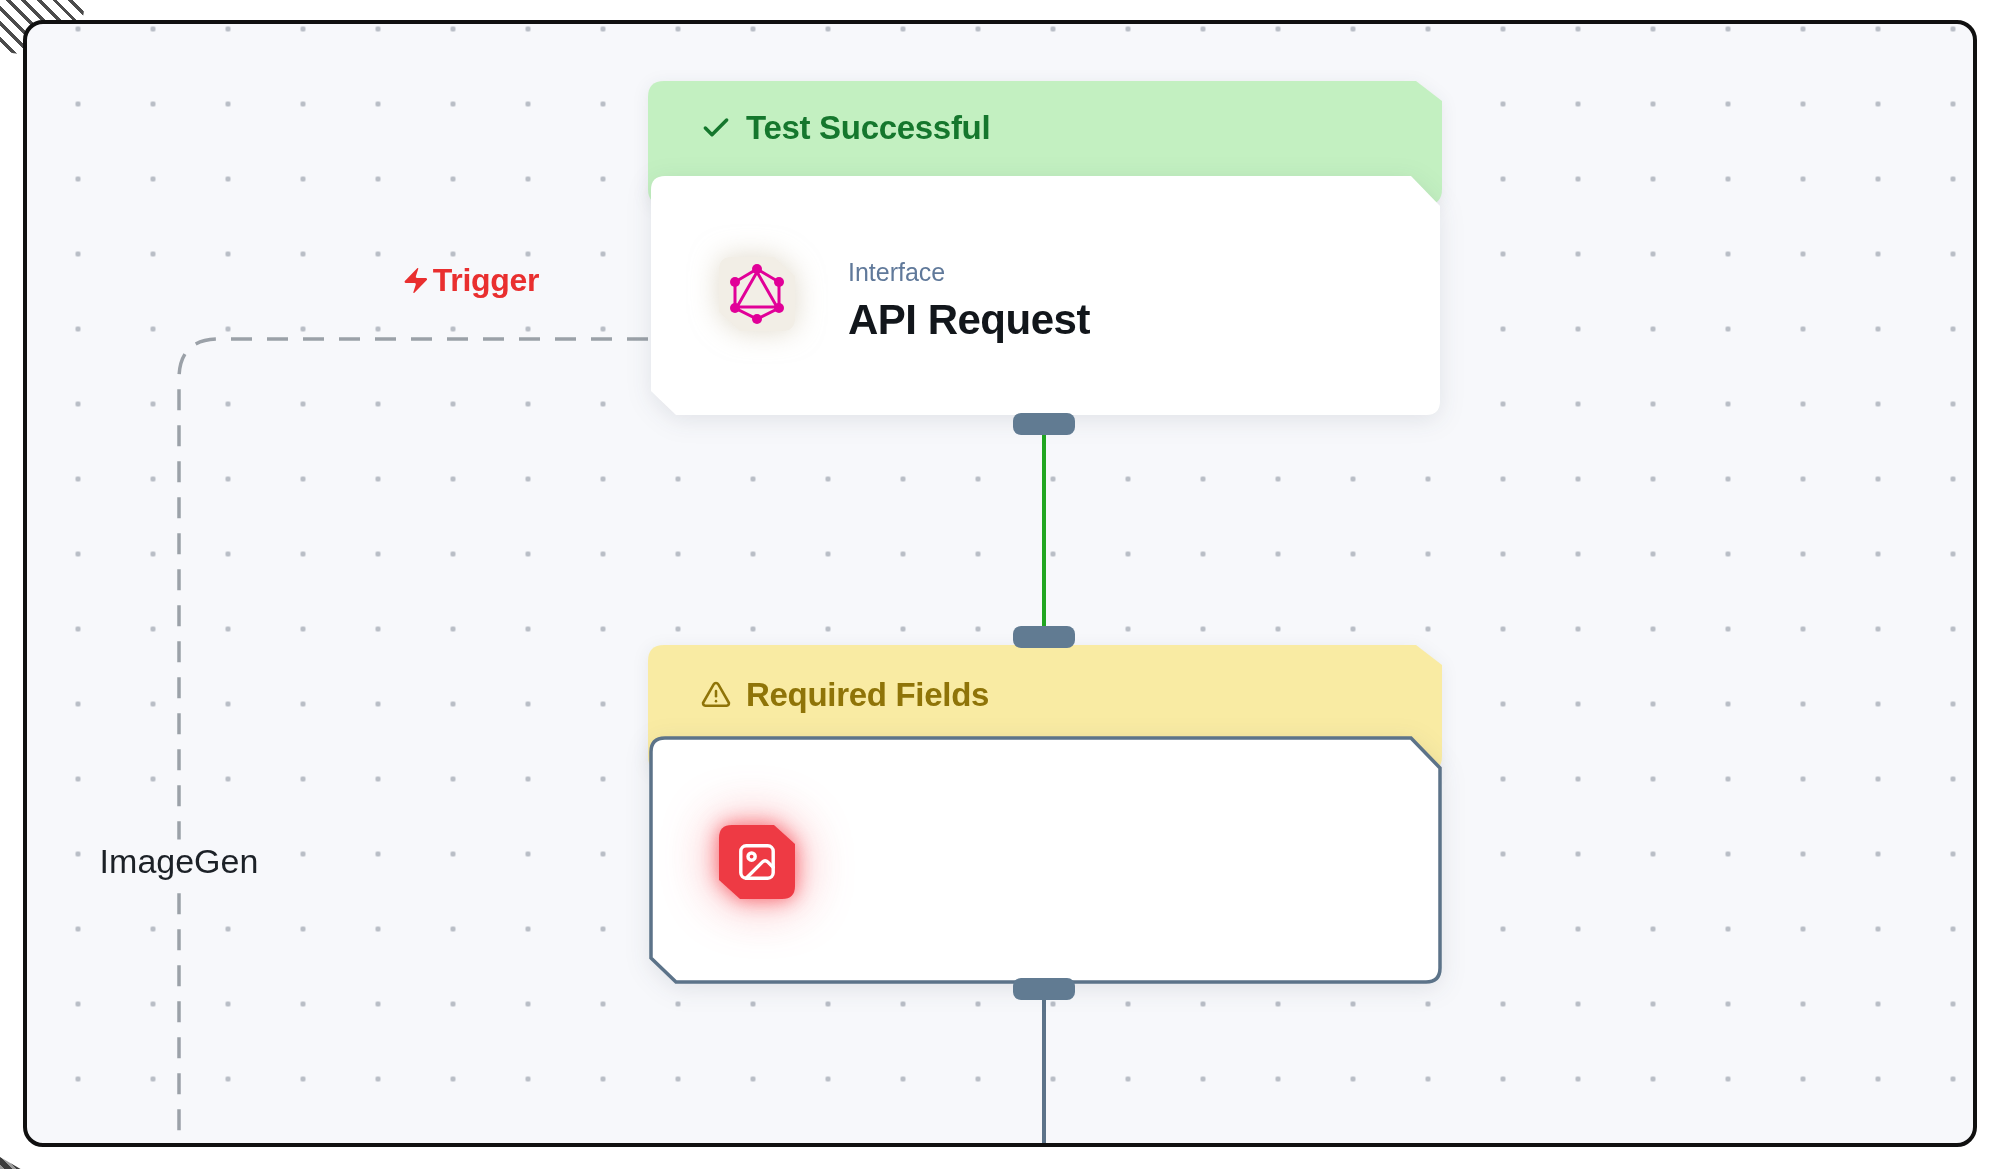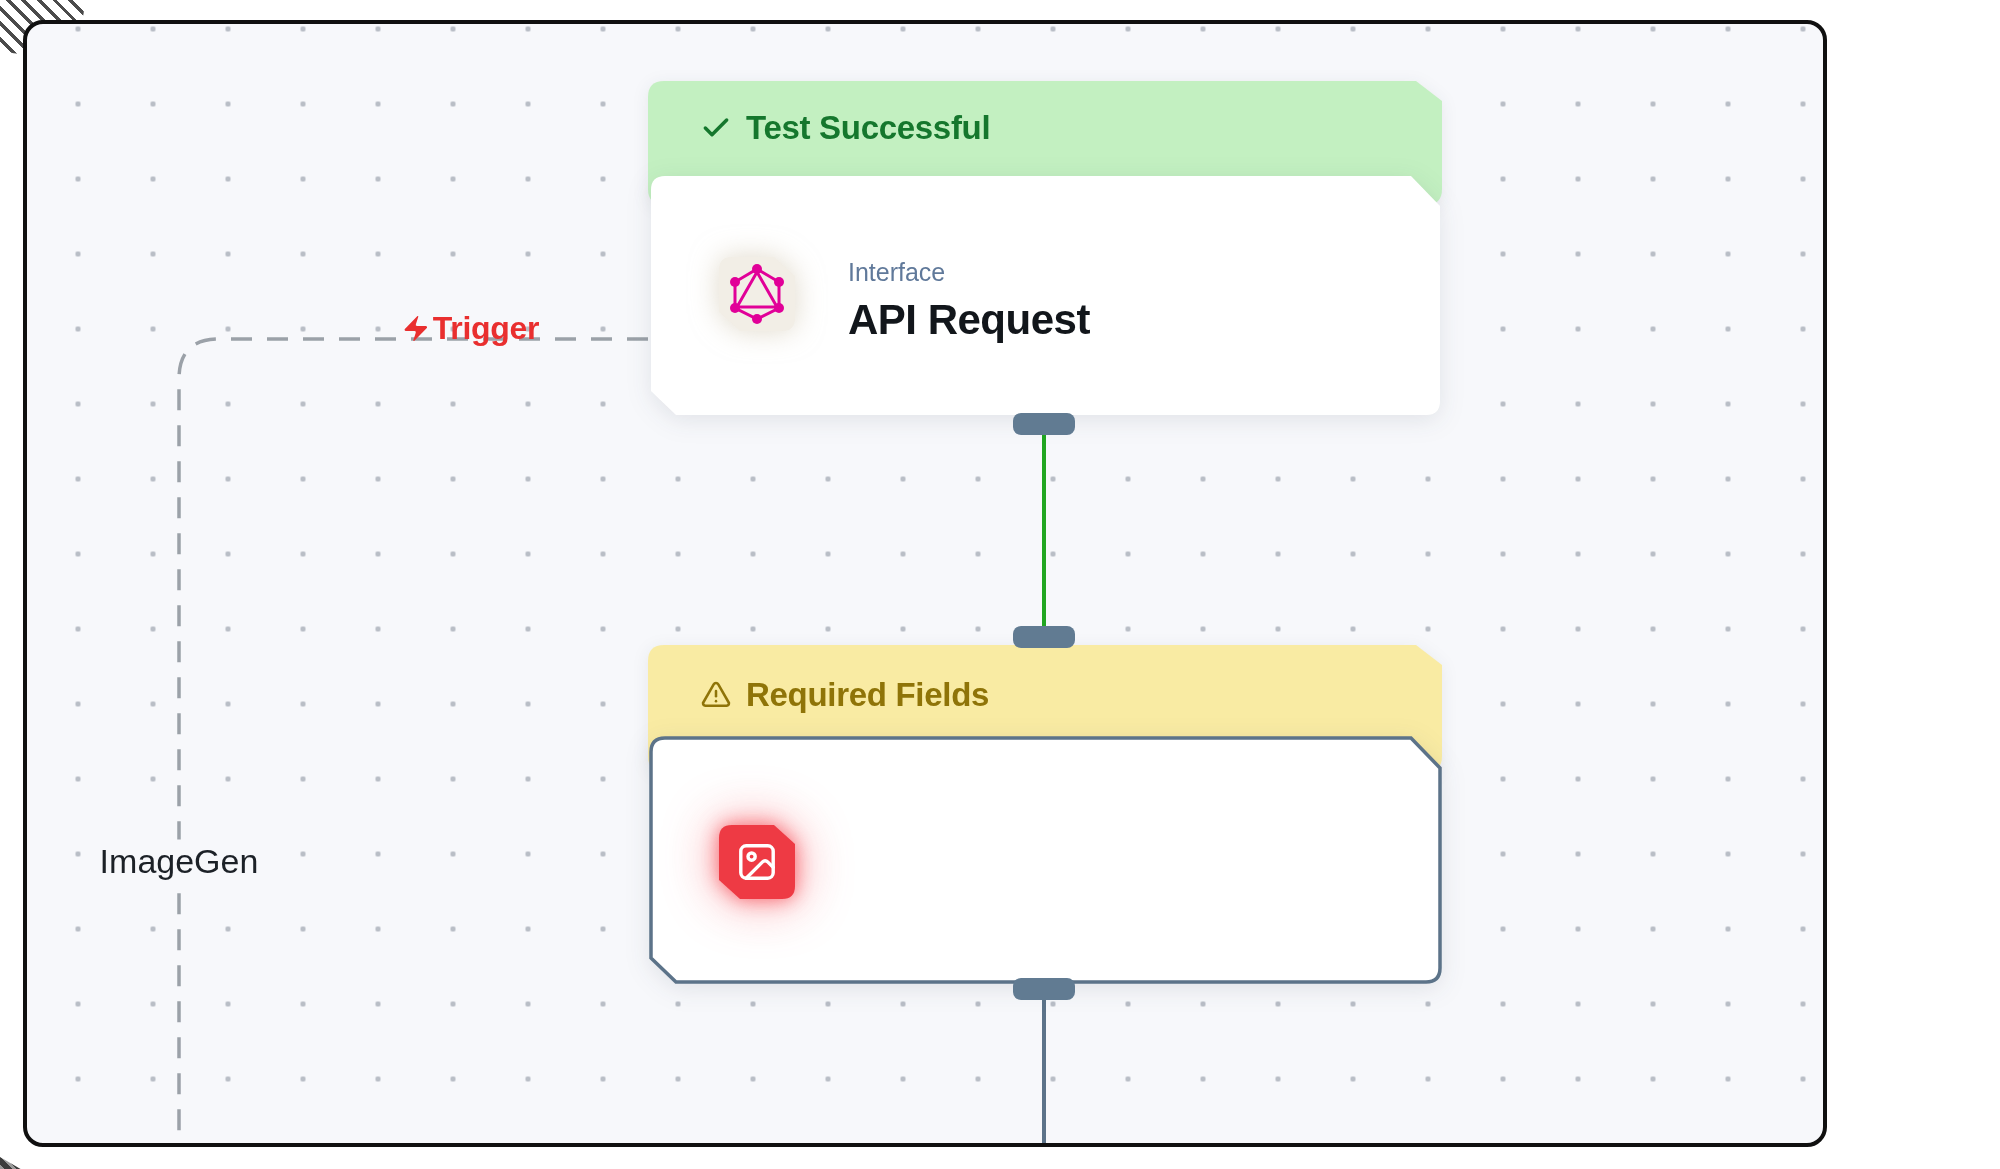--- a/index.html
+++ b/index.html
@@ -25,21 +25,21 @@
     background:repeating-linear-gradient(45deg,#4b4b4b 0 3.5px, rgba(255,255,255,0) 3.5px 11px);
     z-index:0;
   }
   .corner-arrow {
     position:absolute; left:-14px; top:1144px; width:52px; height:40px;
     background:repeating-linear-gradient(45deg,#3c3c3c 0 5px,#9a9a9a 5px 8px);
     clip-path:polygon(0 12%, 100% 88%, 4% 100%);
     z-index:0;
   }
   .frame {
-    position:absolute; left:23px; top:20px; width:1804px; height:1127px;
+    position:absolute; left:23px; top:20px; width:1954px; height:1127px;
     border:4px solid var(--frame_border); border-radius:20px;
     background-color:var(--canvas_bg);
     background-image:radial-gradient(circle, var(--dot) 2.6px, rgba(0,0,0,0) 3px);
     background-size:75px 75px; background-position:13.5px -32.5px;
     overflow:hidden; z-index:1;
   }
   .layer { position:absolute; left:0; top:0; }
   .shadowed { filter:drop-shadow(0 5px 12px rgba(25,35,55,0.10)); }
   .banner-shadow { filter:drop-shadow(0 3px 8px rgba(25,35,55,0.08)); }
 
@@ -59,21 +59,21 @@
   .icon-box.red-glow { filter:drop-shadow(0 0 10px rgba(244,63,74,0.75)) drop-shadow(0 0 26px rgba(244,63,74,0.45)); }
   .icon-box.beige-glow { filter:drop-shadow(0 0 14px rgba(198,185,158,0.55)); }
 
   .node-text { position:absolute; display:flex; flex-direction:column; }
   .node-category { font-size:25px; line-height:40px; color:var(--subtitle); }
   .node-title { font-size:42px; line-height:52px; font-weight:bold; color:var(--title); letter-spacing:-0.5px; margin-top:2px; }
 
   .edge-label-trigger {
     position:absolute; left:443px; top:256px; transform:translate(-50%,-50%);
     display:flex; align-items:center; gap:2px;
-    color:var(--trigger_red); font-size:32px; font-weight:bold; letter-spacing:-0.3px;margin-top:48px;
+    color:var(--trigger_red); font-size:32px; font-weight:bold; letter-spacing:-0.3px;
   }
   .edge-label-response {
     position:absolute; left:152px; top:837px; transform:translate(-50%,-50%);
     color:var(--response_text); font-size:34px; padding:2px 8px;
     background:var(--canvas_bg); border-radius:4px;
   }
 </style>
 </head>
 <body>
 

